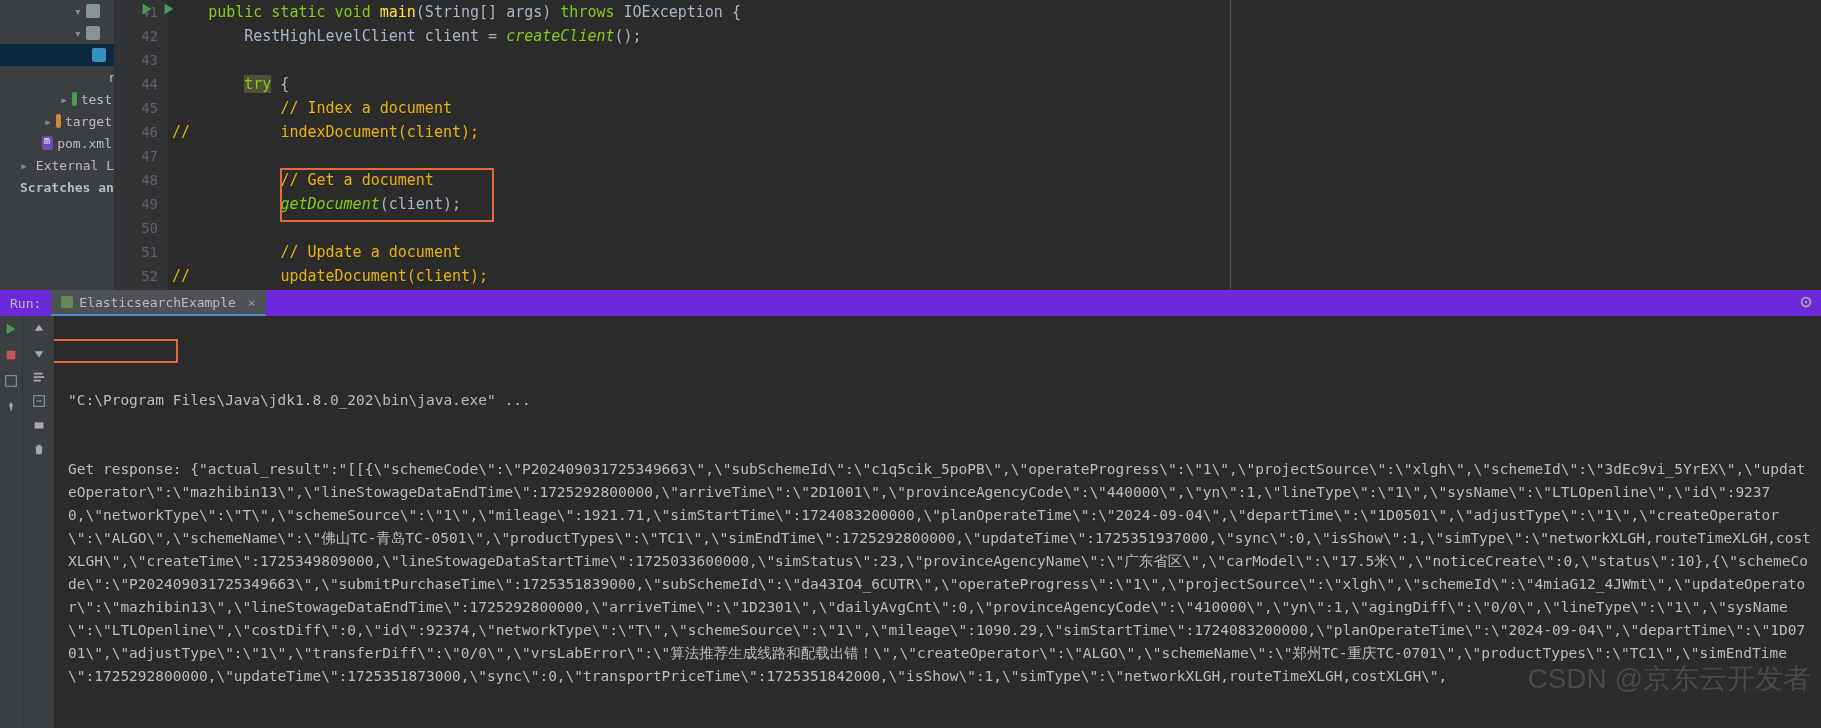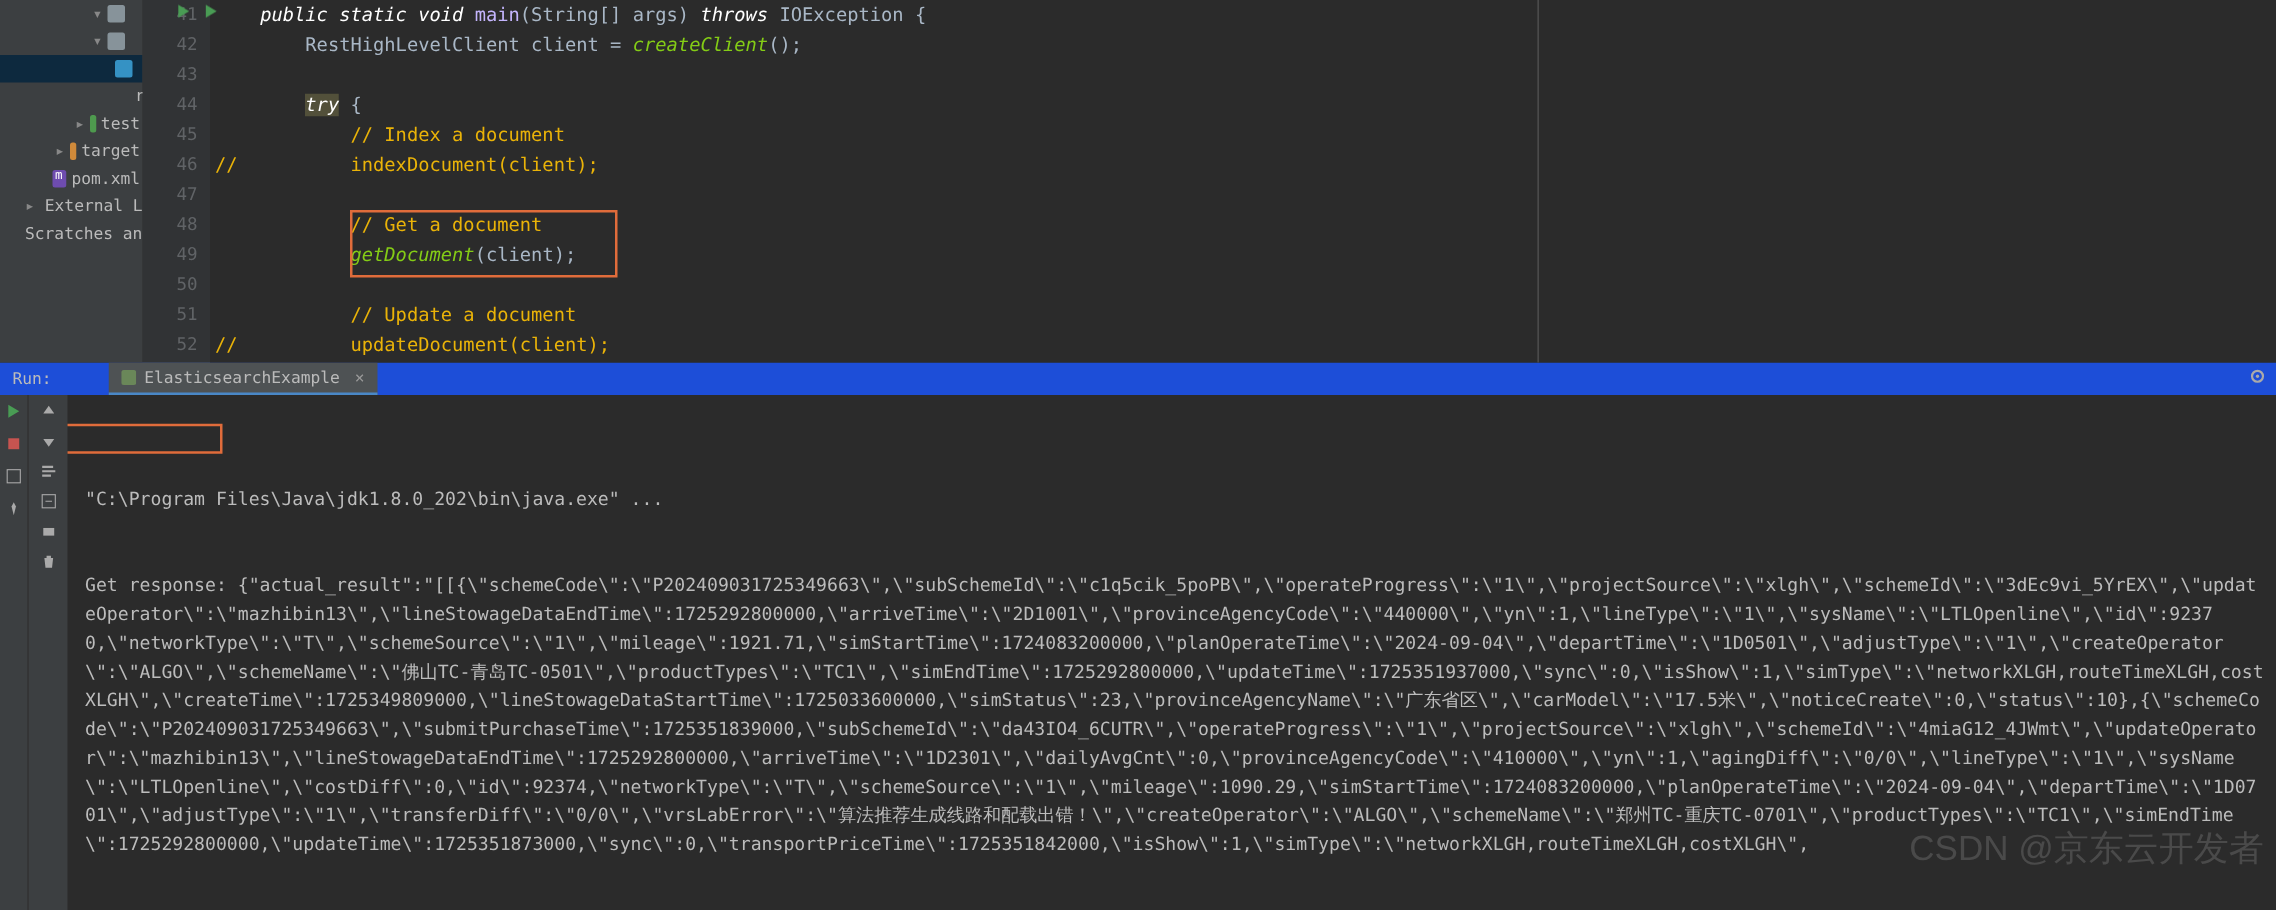--- a/index.html
+++ b/index.html
@@ -88,22 +88,22 @@
   .editor {
     flex: 1;
     background: #2b2b2b;
     line-height: 24px;
     font-size: 15px;
     position: relative;
     padding-left: 4px;
     overflow: hidden;
   }
   .editor .line { height:24px; white-space: pre; }
-  .kw   { color:#ffffff;font-style:italic; }
-  .mname { color:#c4b5fd; }
+  .kw   { color:#84cc16; }
+  .mname { color:#fde047; }
   .call { color:#84cc16; font-style: italic; }
   .com  { color:#eab308; }
   .try-hl { background:#52503a; }
   .hl-box {
     position:absolute;
     border:2px solid #e06c3b;
     pointer-events:none;
   }
   #box-code { left:112px; top:168px; width:214px; height:54px; }
 
@@ -113,26 +113,25 @@
     top: 0;
     left: 1230px;
     width: 1px;
     height: 290px;
     background: #555;
   }
 
   
   .run-bar {
     height: 26px;
-    background: #1d4ed8;
+    background: #6d28d9;
     display: flex;
     align-items: center;
     color: #bbbbbb;
     font-size: 13px;
-    gap: 36px;
   }
   .run-bar .lbl { padding: 0 10px; }
   .run-tab {
     display:flex;
     align-items:center;
     gap:6px;
     padding:0 10px;
     height:100%;
     border-bottom:2px solid #4a88c7;
     background:#4e5254;
@@ -240,21 +239,21 @@
       </div>
       <div class="row" style="padding-left: 42px;">
         <span class="icon file-m"></span>
         <span>pom.xml</span>
       </div>
       <div class="row" style="padding-left: 18px;">
         <span class="chev">▸</span>
         <span class="icon lib-icon"></span>
         <span>External Libr</span>
       </div>
-      <div class="row" style="padding-left: 16px;">
+      <div class="row" style="padding-left: 16px; font-weight: bold;">
         <span class="icon scratch-icon"></span>
         <span>Scratches an</span>
       </div>
     </div>
 
   <div class="gutter" id="gutter">
       <div>41</div>
       <div>42</div>
       <div>43</div>
       <div>44</div>

